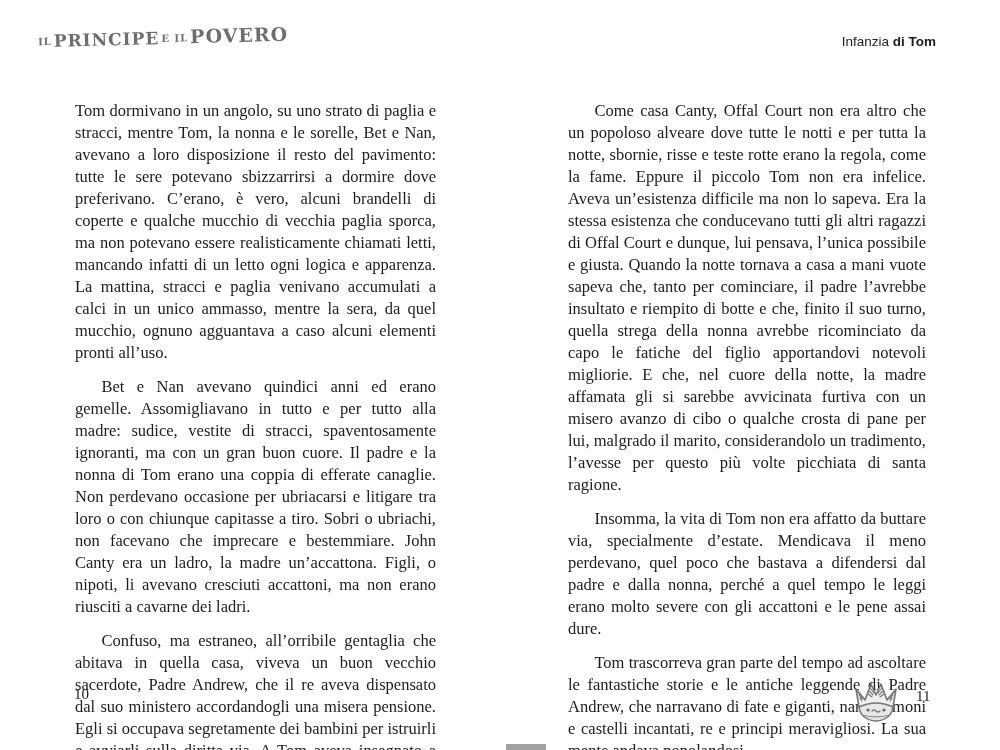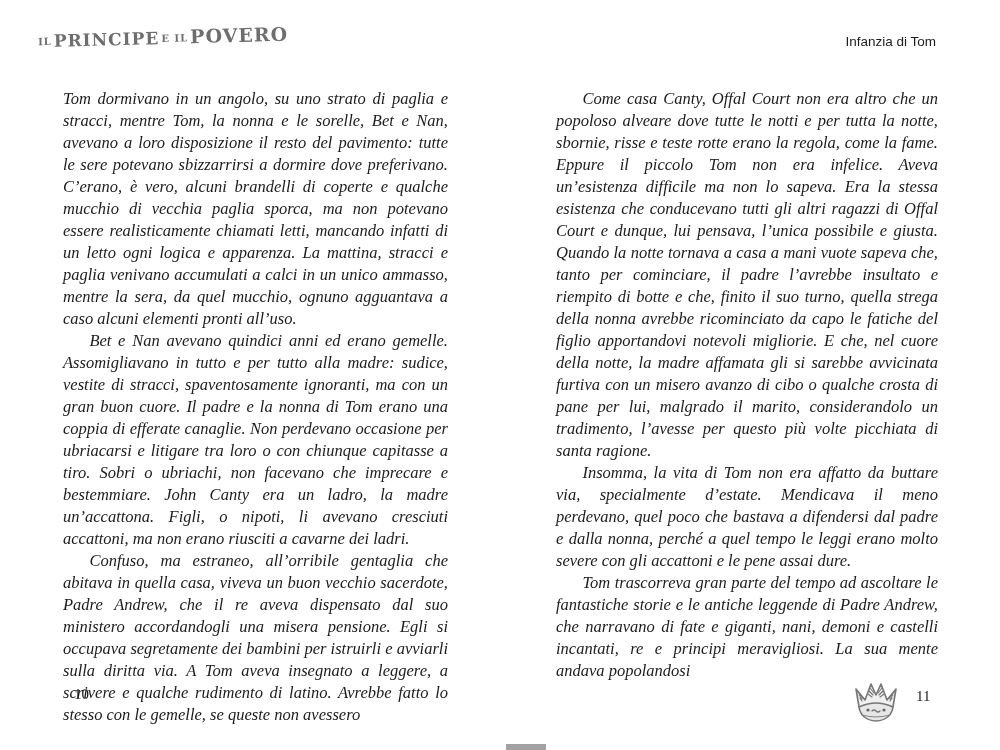--- a/index.html
+++ b/index.html
@@ -44,40 +44,39 @@
 
   .chapter-head {
     position: absolute;
     right: 64px;
     top: 34px;
     font-family: "Liberation Sans", sans-serif;
     font-size: 13.5px;
     color: #1d1d1d;
     letter-spacing: 0px;
   }
-  .chapter-head .bold { font-weight: normal; margin-top: 48px; }
+  .chapter-head .bold { font-weight: bold; margin-top: 48px; }
 
   
   .page-col {
     position: absolute;
     top: 88px;
     width: 385px;
     font-size: 16.5px;
     line-height: 22px;
     text-align: justify;
     hyphens: auto;
     -webkit-hyphens: auto;
   }
   .page-col.left  { left: 63px;  }
   .page-col.right { left: 556px; width: 382px; }
 
   .page-col p {
-    margin: 0;
+    margin: 12px;
     padding: 0;
-    font-style: italic;
   }
   .page-col p.indent { text-indent: 1.6em; }
 
   
   .folio {
     position: absolute;
     font-size: 15px;
     font-family: "Liberation Serif", serif;
     color: #1c1c1c;
   }

